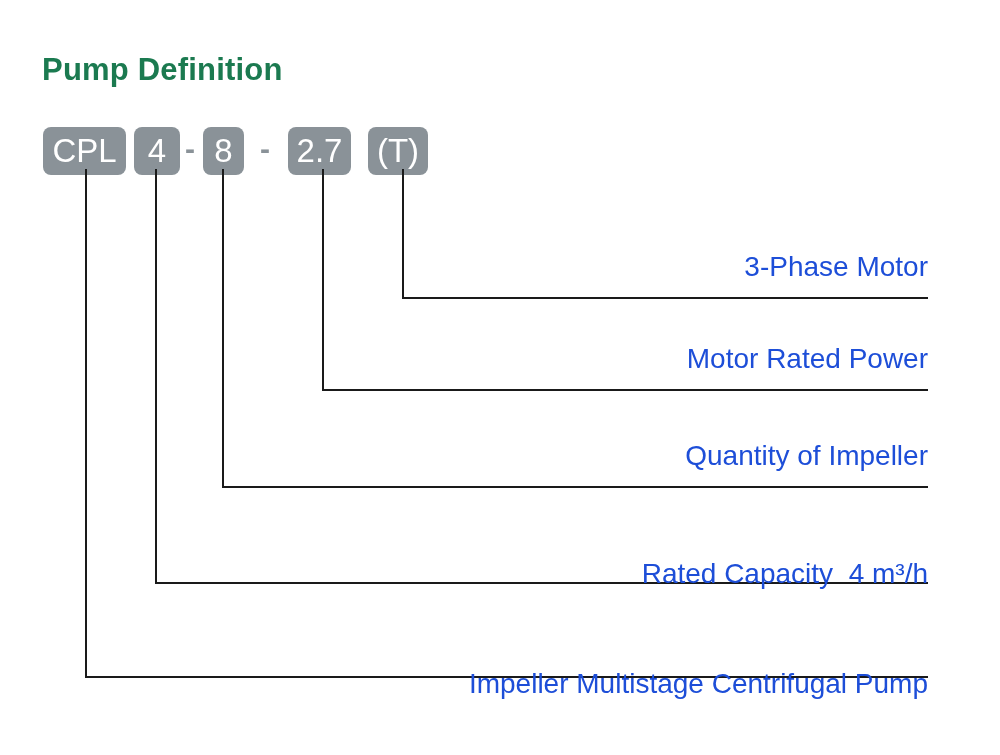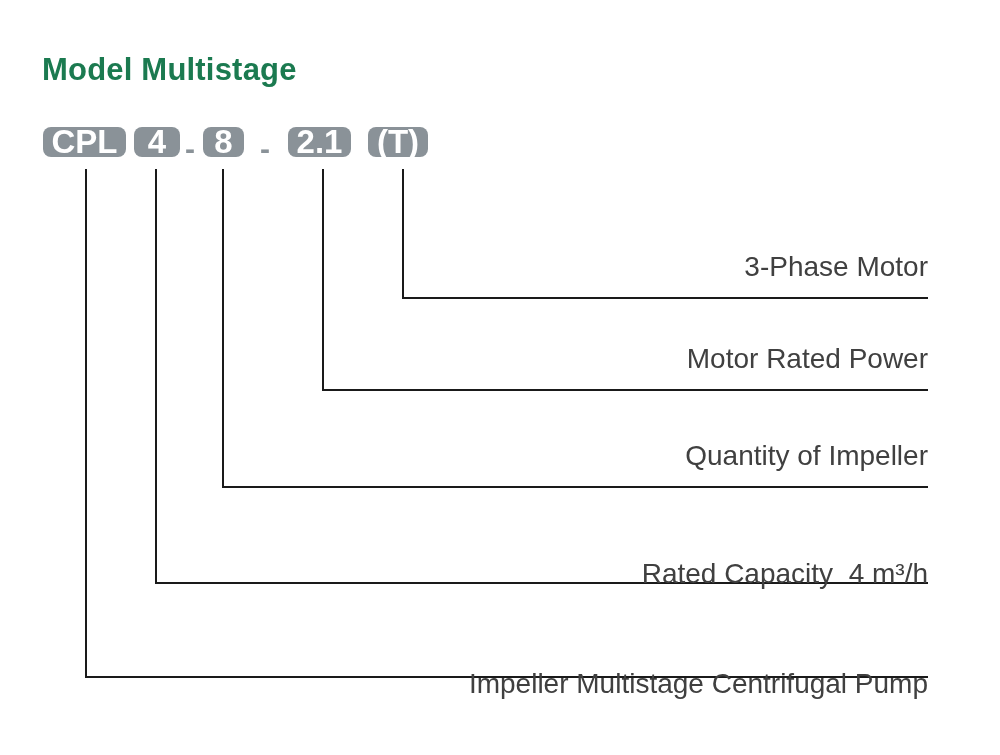--- a/index.html
+++ b/index.html
@@ -21,24 +21,24 @@
     top: 52px;
     margin: 0;
     font-size: 31px;
     font-weight: 700;
     color: #1B7A50;
     letter-spacing: 0.2px;
   }
   .badge {
     position: absolute;
     top: 127px;
-    height: 30px;
+    height: 48px;
     background: #8A9298;
     color: #ffffff;
-    font-weight: 700;
+    font-weight: 400;
     font-size: 33px;
     border-radius: 8px;
     display: flex;
     align-items: center;
     justify-content: center;
     box-sizing: border-box;
   }
   .sep {
     position: absolute;
     top: 127px;
@@ -55,41 +55,41 @@
     box-sizing: border-box;
     border-left: 2px solid #1A1A1A;
     border-bottom: 2px solid #1A1A1A;
   }
   .callout-label {
     position: absolute;
     right: 72px;
     text-align: right;
     font-size: 28px;
     line-height: 36px;
-    color: #404040;
+    color: #1d4ed8;
     white-space: pre;
   }
   .callout-label.two-line {
     line-height: 35px;
   }
 </style>
 </head>
 <body>
 
 <div class="canvas">
 
-  <h1 class="page-title">Model Multistage</h1>
+  <h1 class="page-title">Pump Definition</h1>
 
   <div>
     <span class="badge" style="left:43px;  width:83px;">CPL</span>
     <span class="badge" style="left:134px; width:46px;">4</span>
     <span class="sep" style="left:180px; width:20px;">-</span>
     <span class="badge" style="left:203px; width:41px;">8</span>
     <span class="sep" style="left:255px; width:20px;">-</span>
-    <span class="badge" style="left:288px; width:63px;">2.1</span>
+    <span class="badge" style="left:288px; width:63px;">2.7</span>
     <span class="badge" style="left:368px; width:60px;">(T)</span>
   </div>
 
   <div class="elbow" style="left:402px; top:169px; width:526px; height:130px;"></div>
   <div class="elbow" style="left:322px; top:169px; width:606px; height:222px;"></div>
   <div class="elbow" style="left:222px; top:169px; width:706px; height:319px;"></div>
   <div class="elbow" style="left:155px; top:169px; width:773px; height:415px;"></div>
   <div class="elbow" style="left:85px;  top:169px; width:843px; height:509px;"></div>
 
   <div class="callout-label" style="top:249px;">3-Phase Motor</div>

